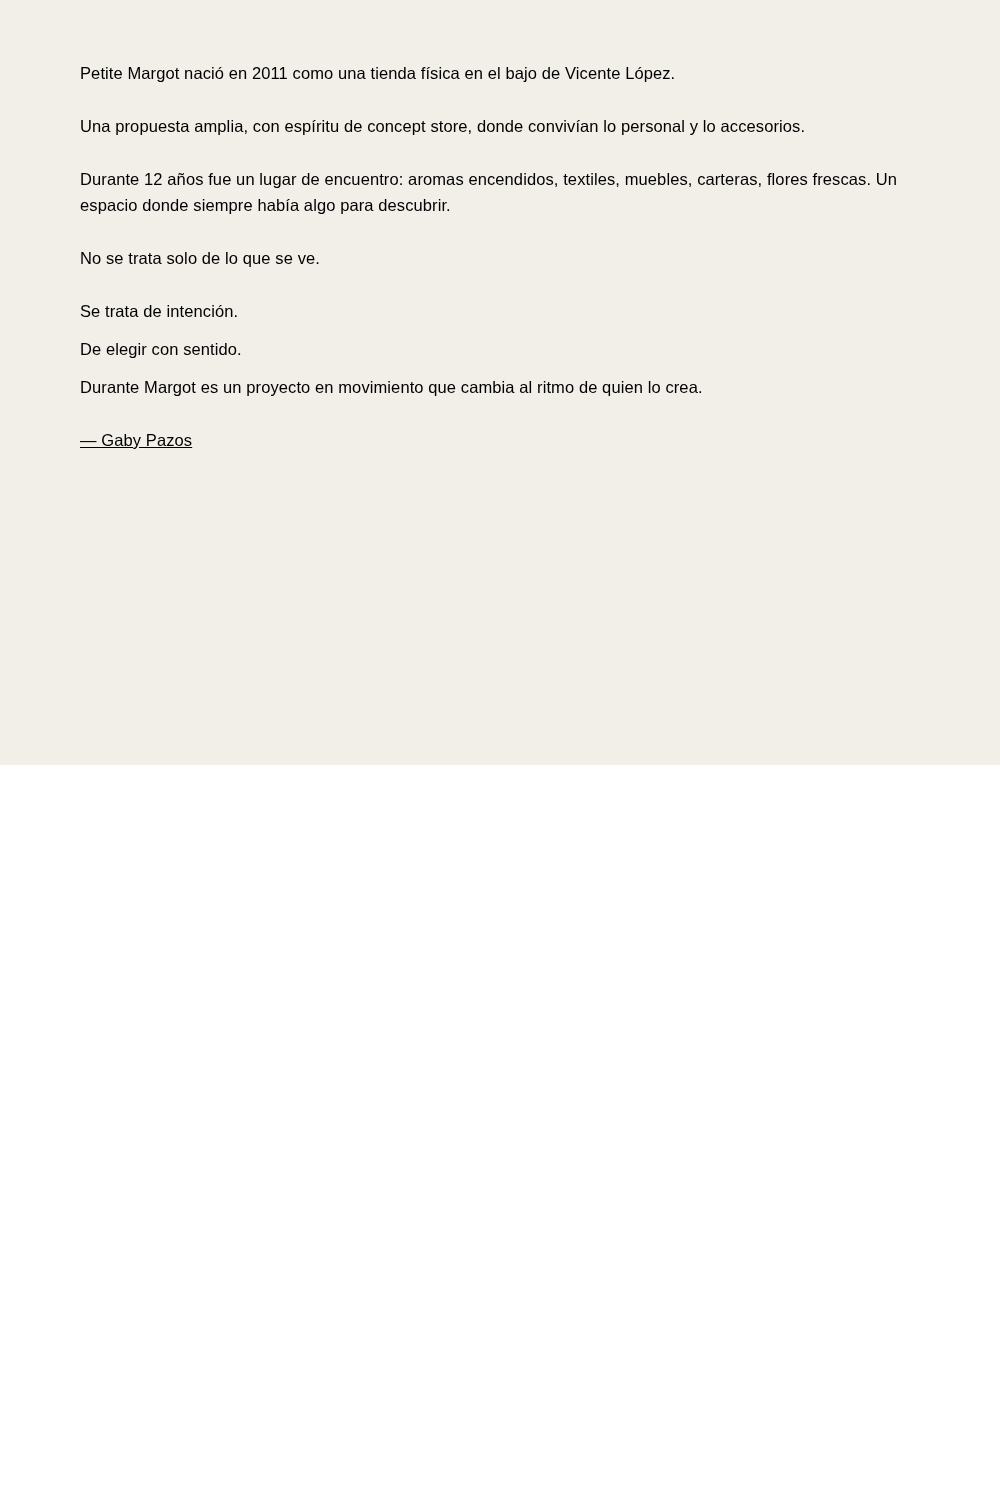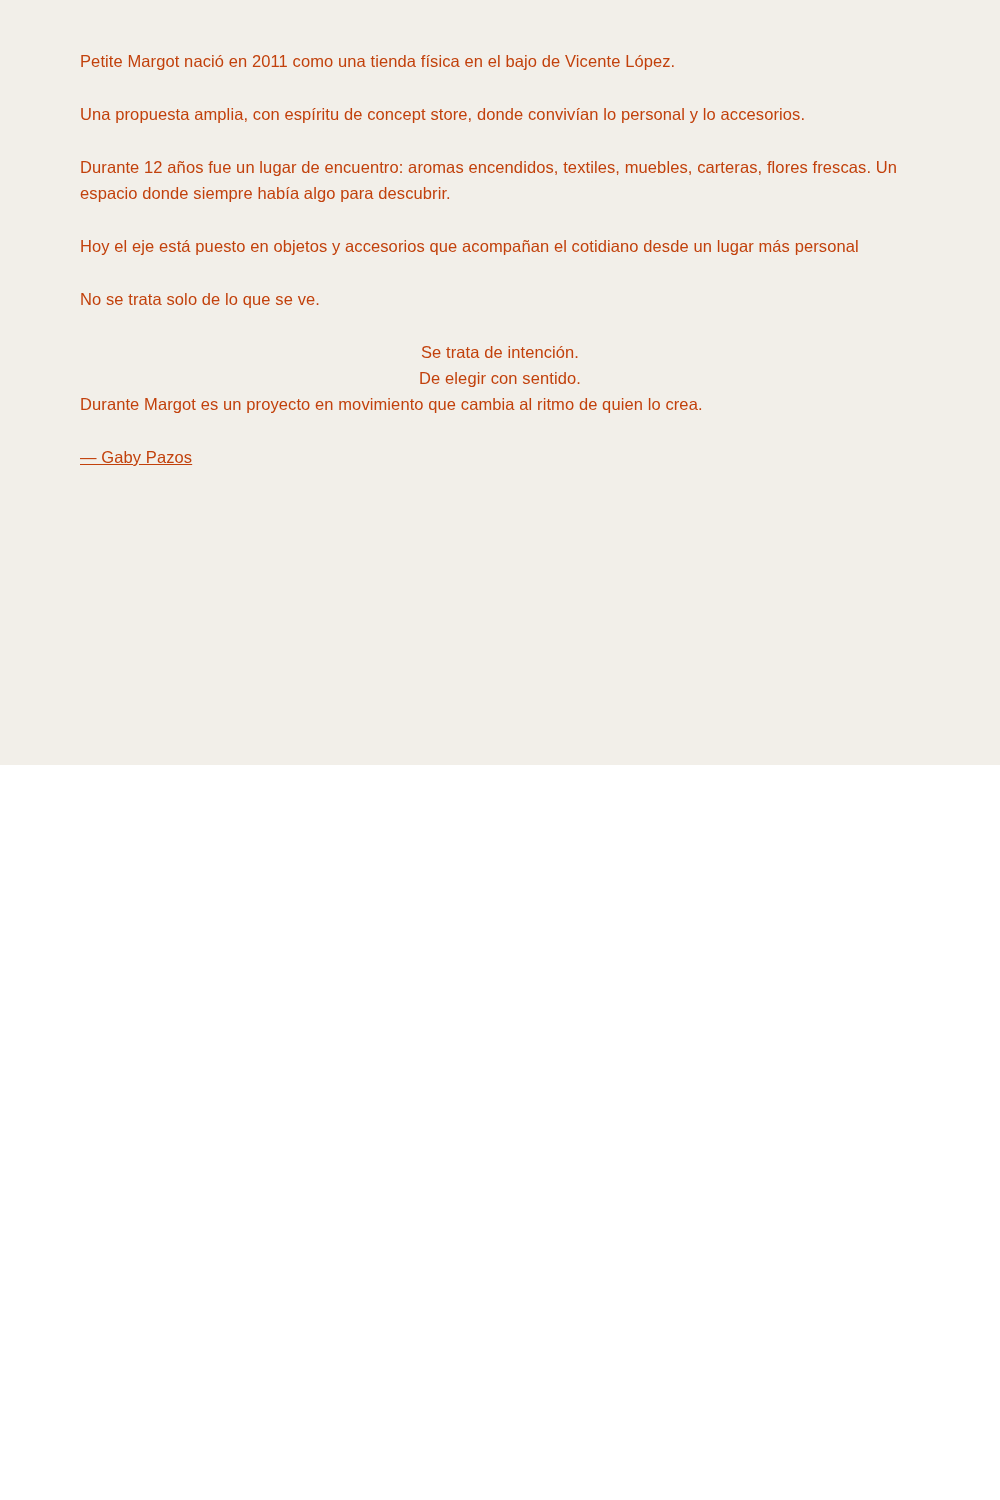--- a/index.html
+++ b/index.html
@@ -13,51 +13,49 @@
     font-family: "Liberation Sans", sans-serif;
   }
   #about-section {
     background: #f2efe9;
     width: 1000px;
     height: 765px;
     box-sizing: border-box;
     padding: 48px 80px 0 80px;
   }
   .para {
-    color: #c2410c;
+    color: #000000;
     font-size: 16.5px;
     line-height: 26px;
-    margin: 0 0 27px 0;
+    margin: 12px 0 27px 0;
     max-width: 845px;
     letter-spacing: 0.1px;
   }
   .para.tight {
     margin-bottom: 0;
-    text-align: center;
   }
   .para.signature {
     margin-top: 0;
     margin-bottom: 0;
     text-decoration: underline;
   }
   .rest-of-page {
     background: #ffffff;
     width: 1000px;
     height: 735px;
   }
 </style>
 </head>
 <body>
 
 <div id="about-section">
 
   <p class="para">Petite Margot nació en 2011 como una tienda física en el bajo de Vicente López.</p>
   <p class="para">Una propuesta amplia, con espíritu de concept store, donde convivían lo personal y lo accesorios.</p>
   <p class="para">Durante 12 años fue un lugar de encuentro: aromas encendidos, textiles, muebles, carteras, flores frescas. Un espacio donde siempre había algo para descubrir.</p>
-  <p class="para">Hoy el eje está puesto en objetos y accesorios que acompañan el cotidiano desde un lugar más personal</p>
   <p class="para">No se trata solo de lo que se ve.</p>
 
   <div>
     <p class="para tight">Se trata de intención.</p>
     <p class="para tight">De elegir con sentido.</p>
   </div>
 
   <p class="para">Durante Margot es un proyecto en movimiento que cambia al ritmo de quien lo crea.</p>
   <p class="para signature">— Gaby Pazos</p>
 

